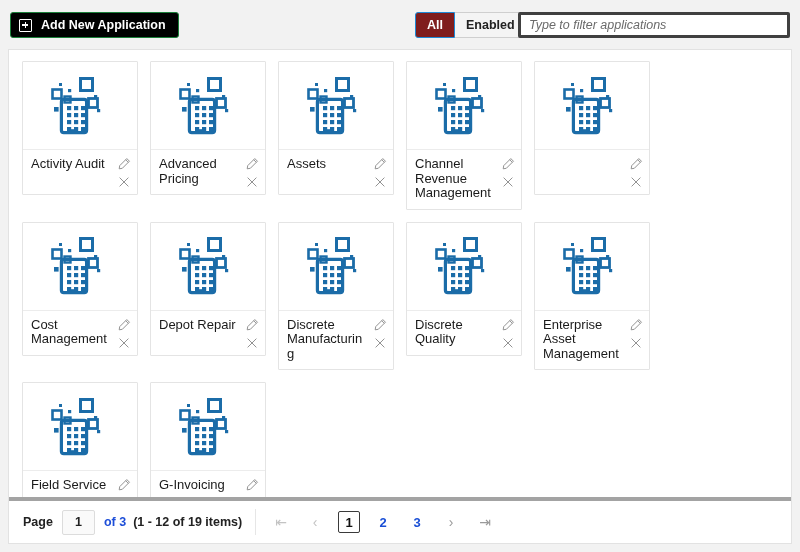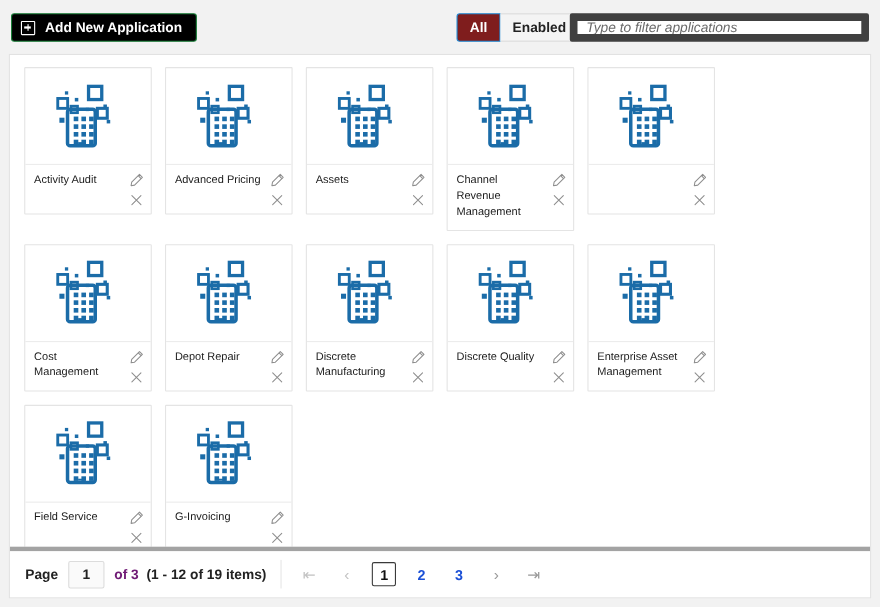--- a/index.html
+++ b/index.html
@@ -94,21 +94,21 @@
     background: #7f1d1d;
     border-color: #1e8ad6;
     color: #ffffff;
   }
 
   .filter-input {
     position: absolute;
     left: 518px; top: 12px;
     width: 272px;
     height: 26px;
-    border: 7px solid #404040;
+    border: 3px solid #404040;
     border-radius: 2px;
     background: #ffffff;
     font-family: "Liberation Sans", sans-serif;
     font-size: 12.5px;
     font-style: italic;
     color: #555;
     padding: 0 8px;
     outline: none;
   }
   .filter-input::placeholder { color: #6a6a6a; font-style: italic; }
@@ -156,21 +156,21 @@
     border-bottom: 1px solid #ececec;
   }
 
   .card-body {
     position: relative;
     min-height: 44px;
     padding: 7px 26px 8px 8px;
   }
 
   .card-label {
-    font-size: 10px;
+    font-size: 13px;
     color: #1a1a1a;
     line-height: 14.5px;
     word-wrap: break-word;
   }
 
   .card-actions {
     position: absolute;
     right: 6px;
     top: 7px;
     width: 15px;
@@ -215,21 +215,21 @@
     text-align: center;
     font-family: "Liberation Sans", sans-serif;
     font-size: 12.5px;
     font-weight: bold;
     color: #222;
     outline: none;
     margin-right: 9px;
   }
   .pg-of {
     font-size: 12.5px;
-    color: #701a75;
+    color: #1d4ed8;
     font-weight: bold;
     margin-right: 7px;
   }
   .pg-count {
     font-size: 12.5px;
     color: #222;
     font-weight: bold;
   }
   .pg-sep {
     width: 1px;

